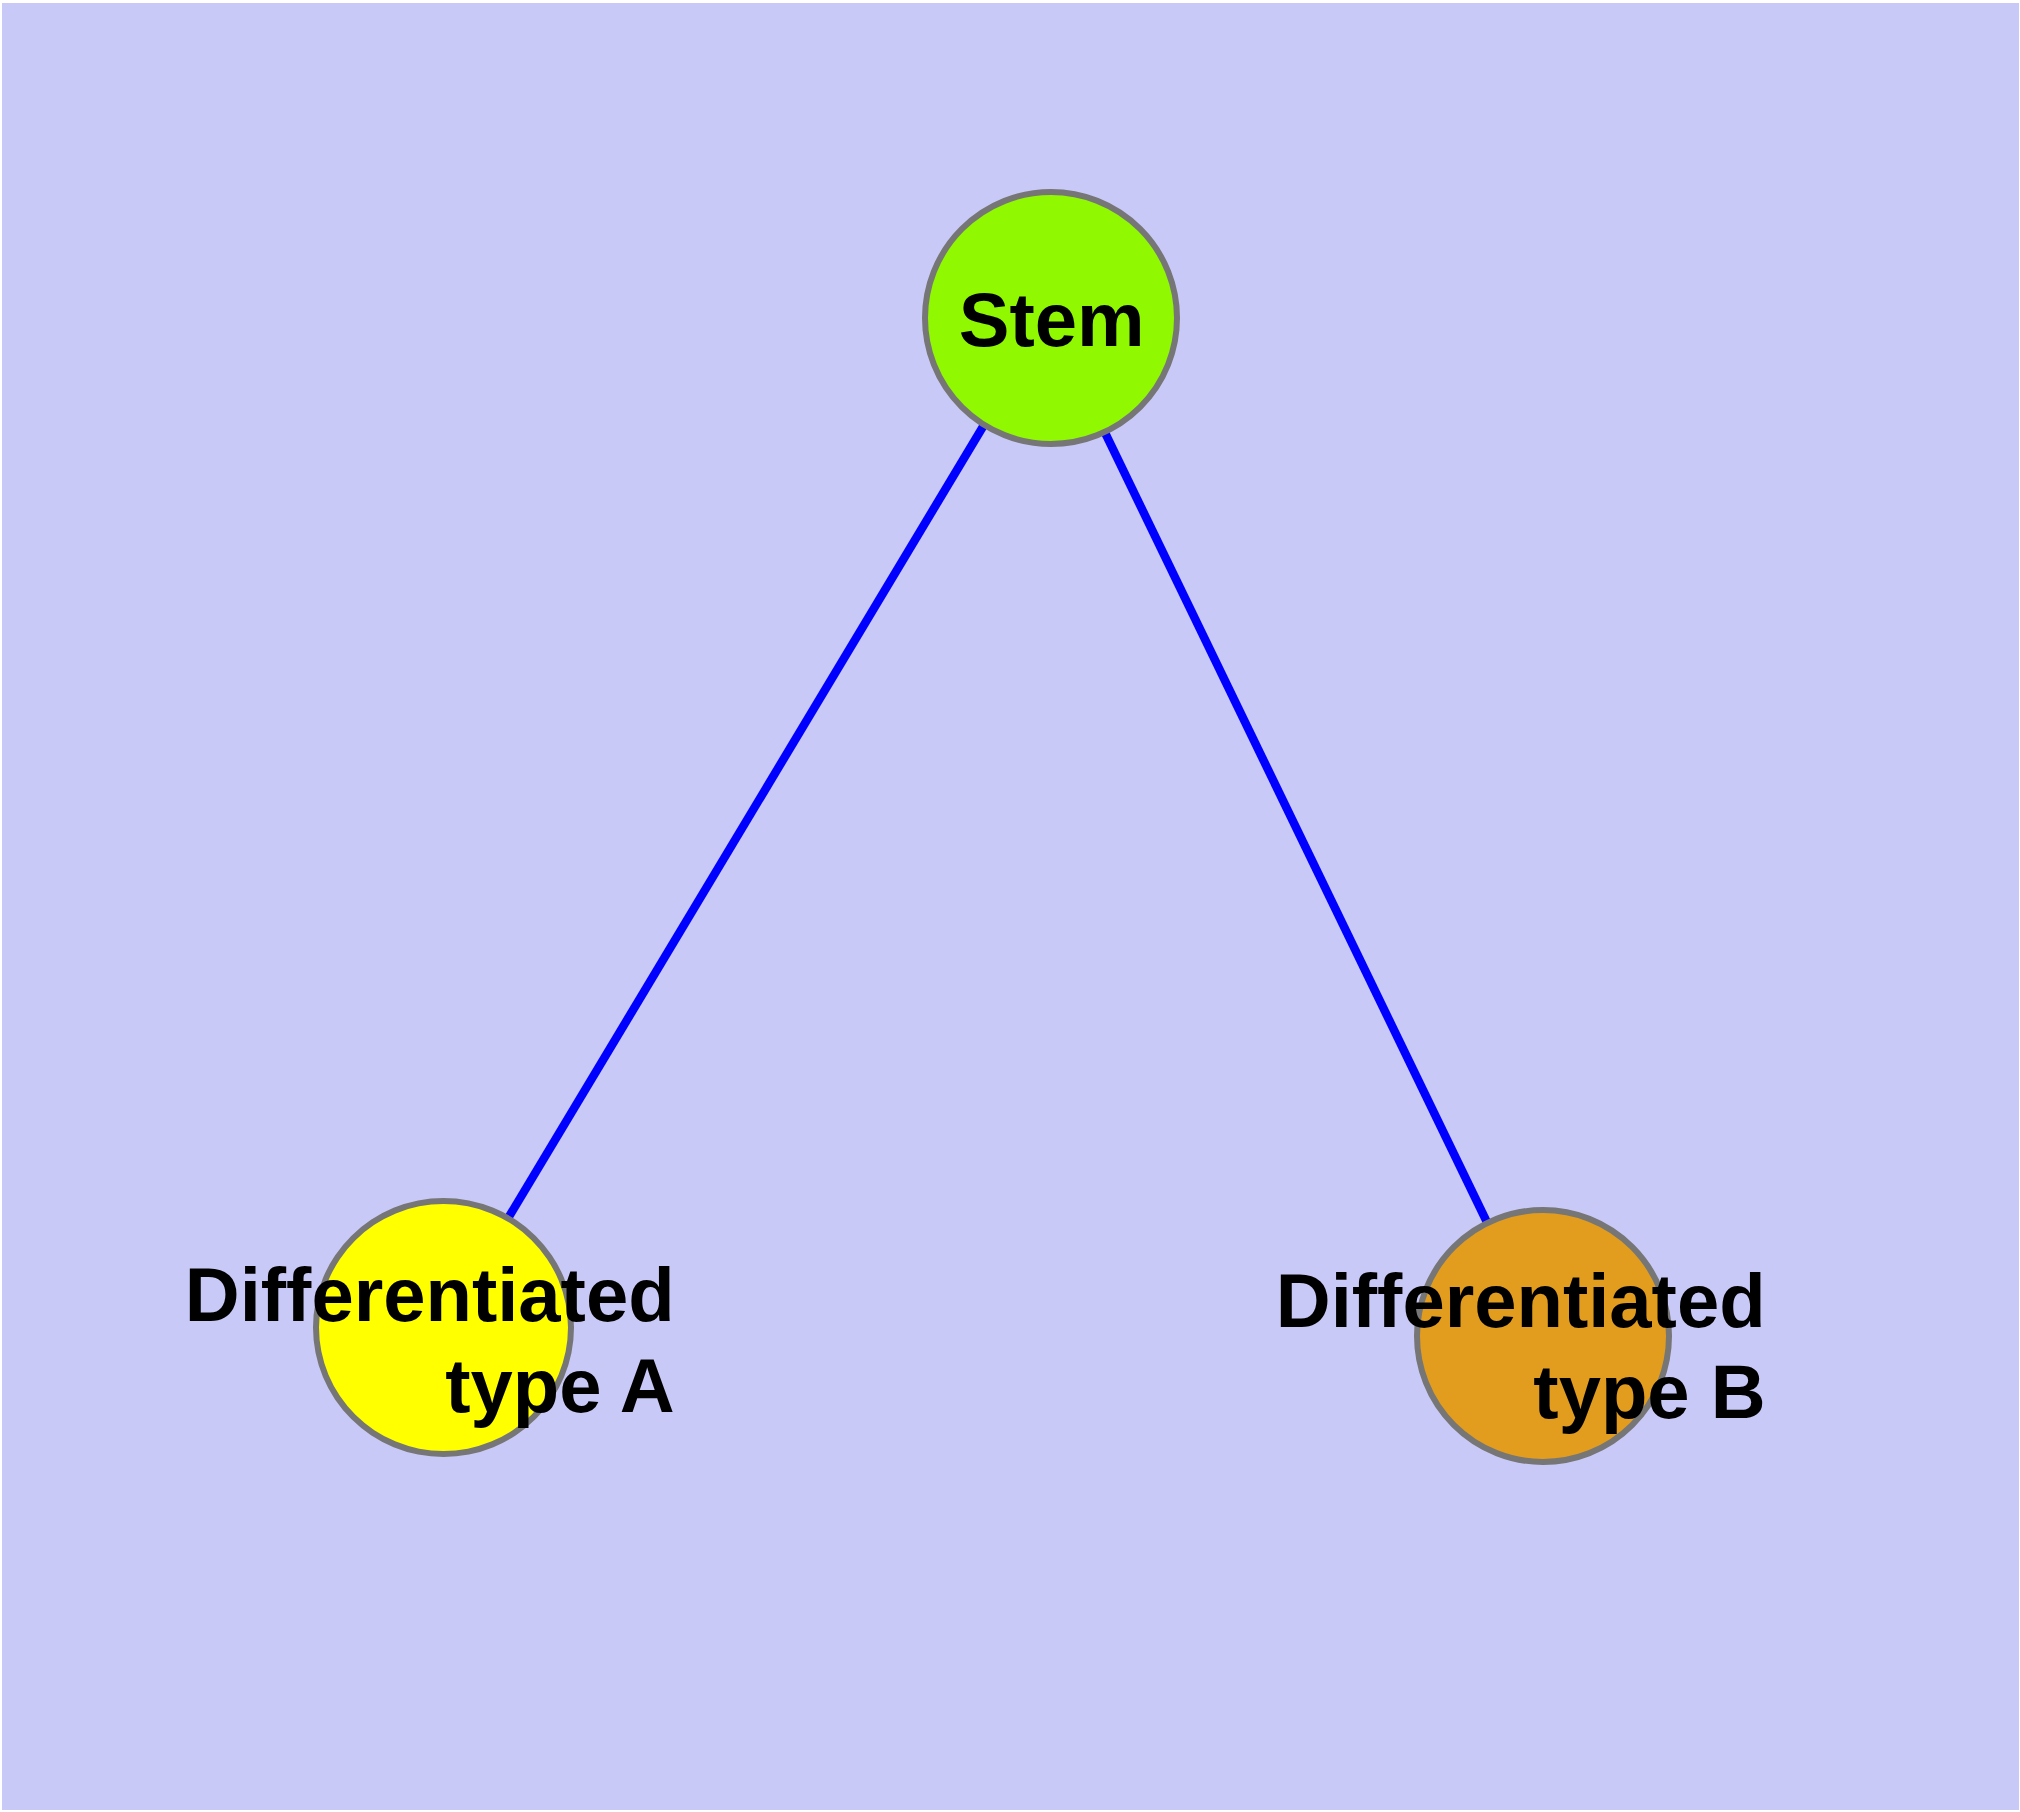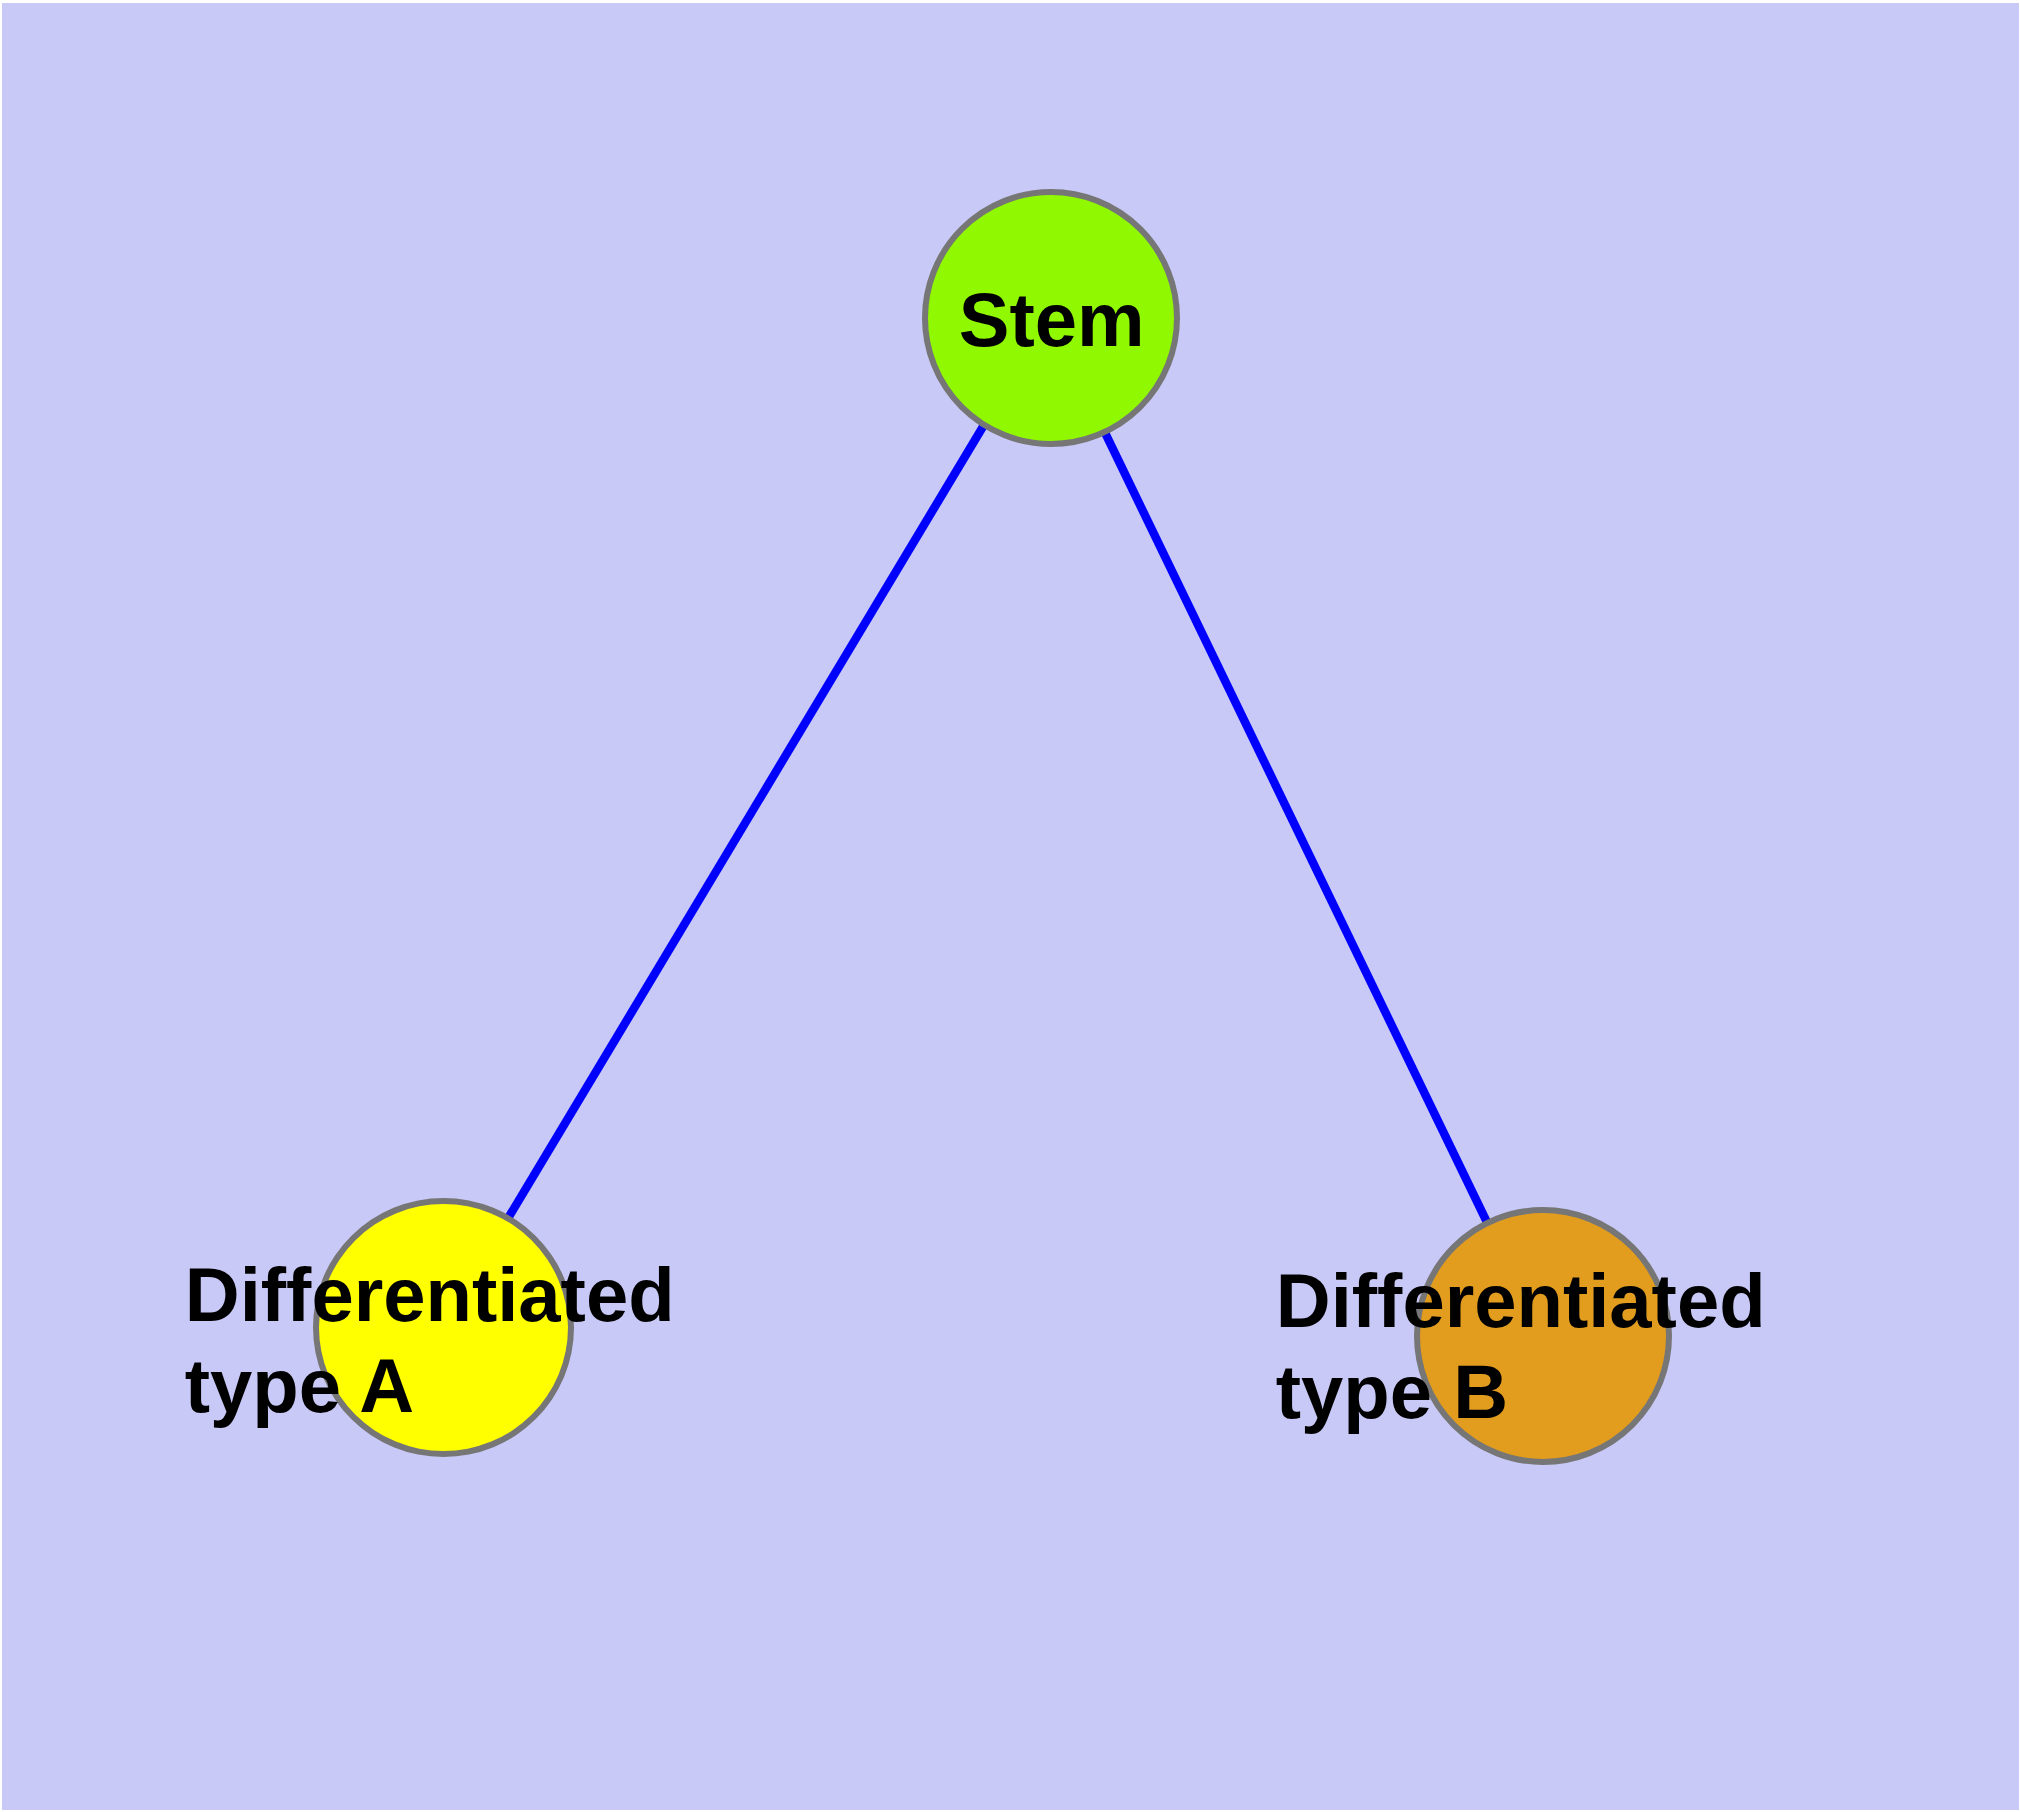--- a/index.html
+++ b/index.html
@@ -57,21 +57,21 @@
     width: 258px;
     height: 258px;
   }
   .node-label {
     position: absolute;
     transform: translate(-50%, -50%);
     font-weight: bold;
     font-size: 76px;
     line-height: 1.2;
     color: #000000;
-    text-align: left;
+    text-align: right;
     white-space: pre-line;
     letter-spacing: 0;
   }
   .label-stem   { left: 1050px; top: 317px; }
   .label-type-a { left: 428px;  top: 1337px; }
   .label-type-b { left: 1519px; top: 1343px; }
 </style>
 </head>
 <body>
 

